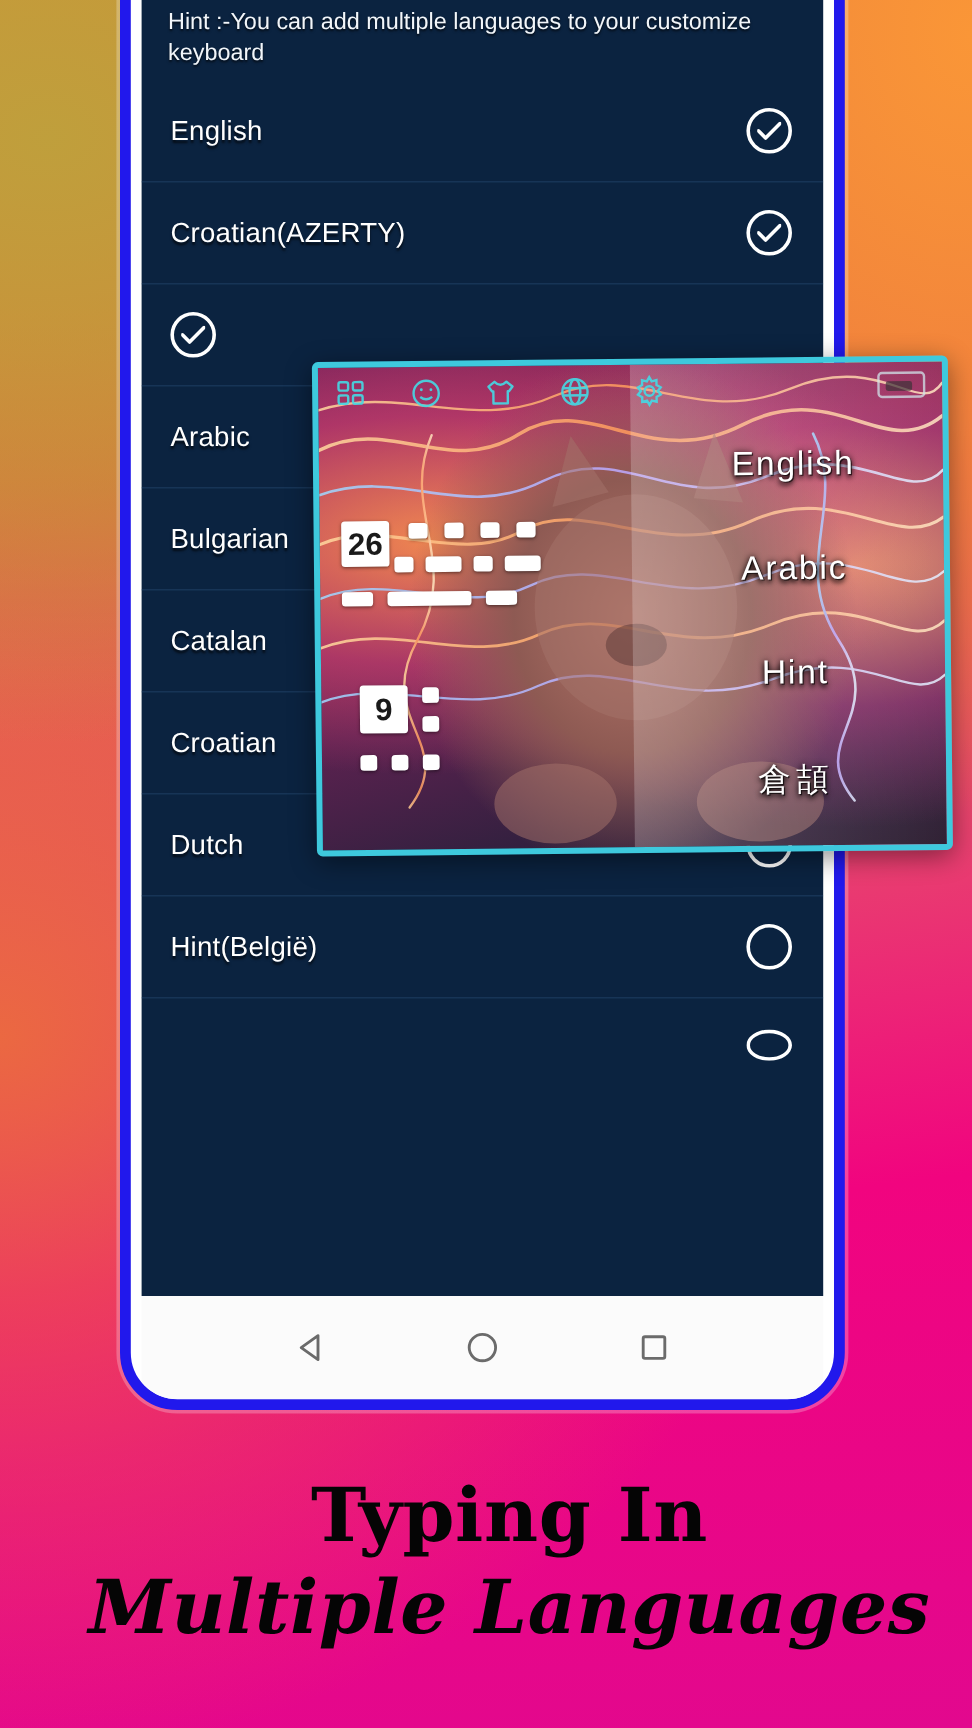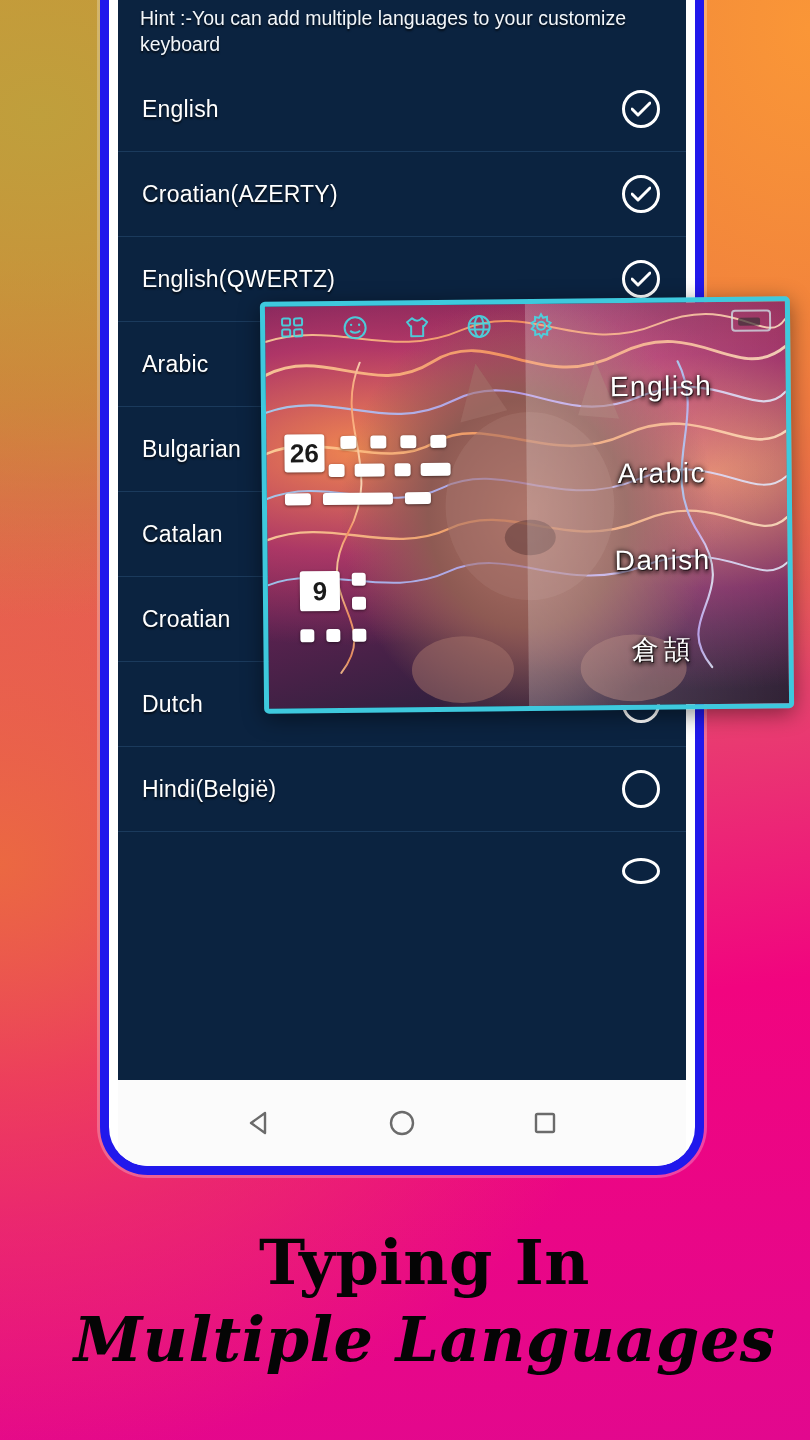--- a/index.html
+++ b/index.html
@@ -146,21 +146,20 @@
         <span class="lang-name">Croatian(AZERTY)</span>
         <span class="lang-check">
           <span class="ring"></span>
           <svg class="tick" width="20" height="16" viewBox="0 0 20 16">
               <path d="M1 8 L7 14 L19 2" fill="none" stroke="#ffffff" stroke-width="3" stroke-linecap="round" stroke-linejoin="round"></path>
             </svg>
         </span>
       </div>
 
       <div class="lang-row">
-        <span class="lang-name">English(QWERTZ)</span>
         <span class="lang-check">
           <span class="ring"></span>
           <svg class="tick" width="20" height="16" viewBox="0 0 20 16">
               <path d="M1 8 L7 14 L19 2" fill="none" stroke="#ffffff" stroke-width="3" stroke-linecap="round" stroke-linejoin="round"></path>
             </svg>
         </span>
       </div>
 
       <div class="lang-row">
         <span class="lang-name">Arabic</span>
@@ -193,21 +192,21 @@
 
 
       <div class="lang-row">
         <span class="lang-name">Dutch</span>
         <span class="lang-check">
             <span class="ring"></span>
           </span>
       </div>
 
       <div class="lang-row">
-        <span class="lang-name">Hindi(België)</span>
+        <span class="lang-name">Hint(België)</span>
         <span class="lang-check">
             <span class="ring"></span>
           </span>
       </div>
 
       <div class="lang-row partial">
         <span class="lang-name"></span>
         <span class="lang-check">
             <span class="ring"></span>
           </span>
@@ -333,21 +332,21 @@
     <span class="k" style="left:52px;top:2px;width:14px;height:13px;"></span>
     <span class="k" style="left:52px;top:26px;width:14px;height:13px;"></span>
     <span class="k" style="left:0;top:58px;width:14px;height:13px;"></span>
     <span class="k" style="left:26px;top:58px;width:14px;height:13px;"></span>
     <span class="k" style="left:52px;top:58px;width:14px;height:13px;"></span>
   </div>
 
   <div class="layout-opts">
     <span class="layout-opt">English</span>
     <span class="layout-opt">Arabic</span>
-    <span class="layout-opt">Danish</span>
+    <span class="layout-opt">Hint</span>
     <span class="layout-opt cjk">倉頡</span>
   </div>
 </div>
 
 <div class="promo">
   <span class="l1">Typing In</span>
   <span class="l2">Multiple Languages</span>
 </div>
 
 </body></html>

